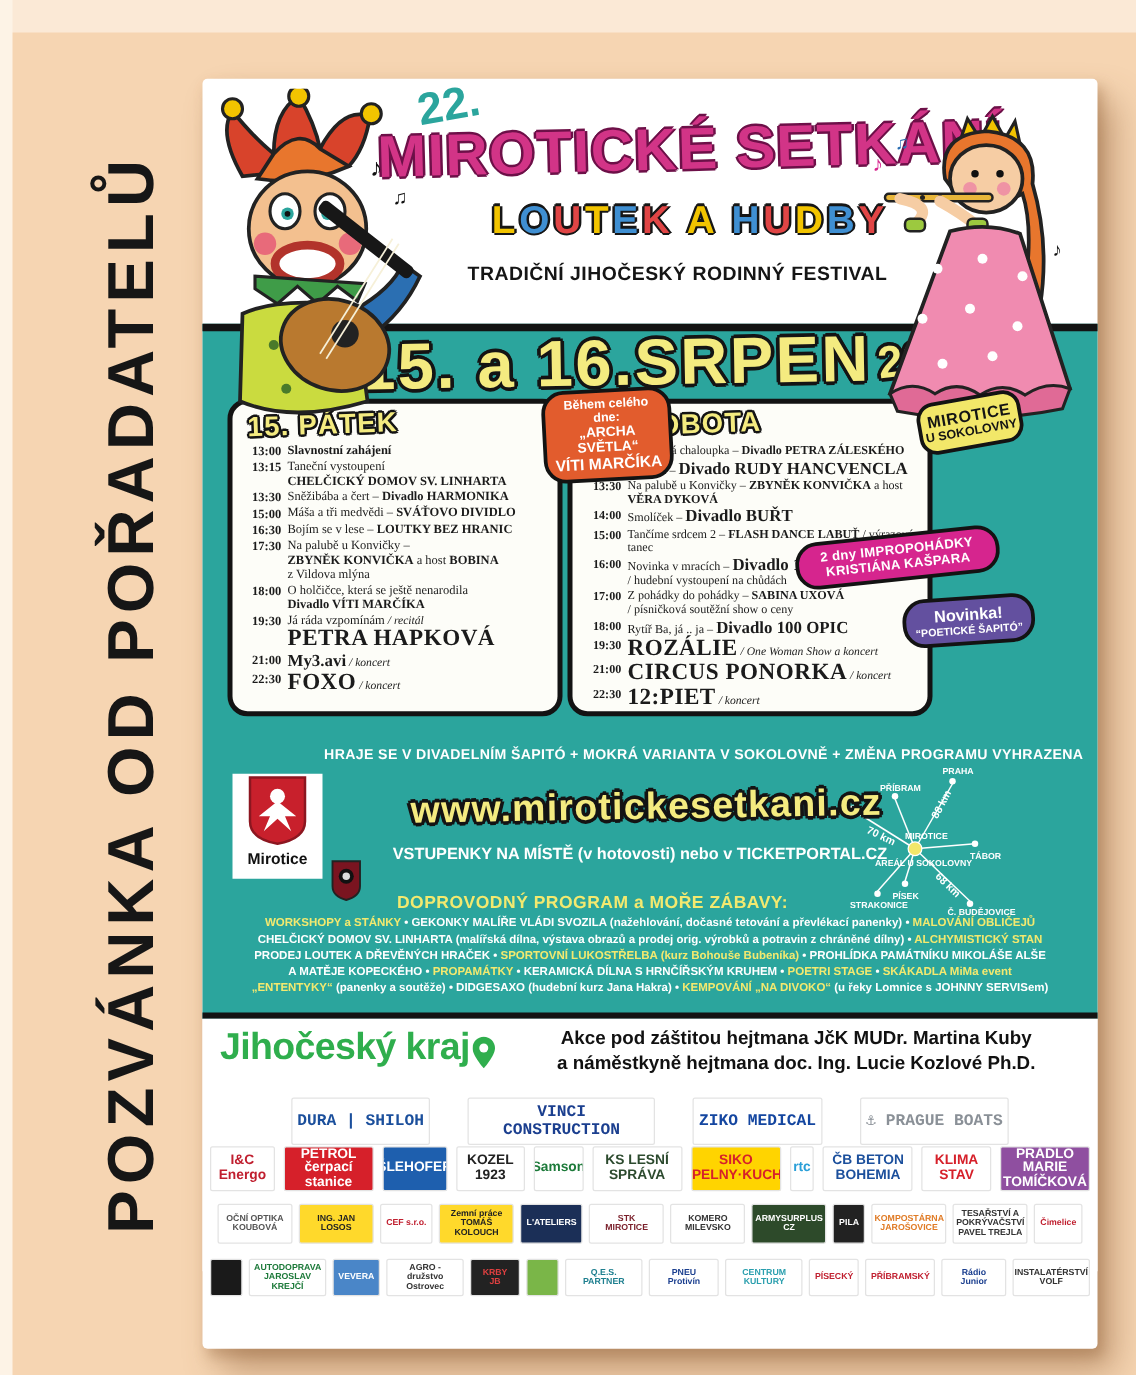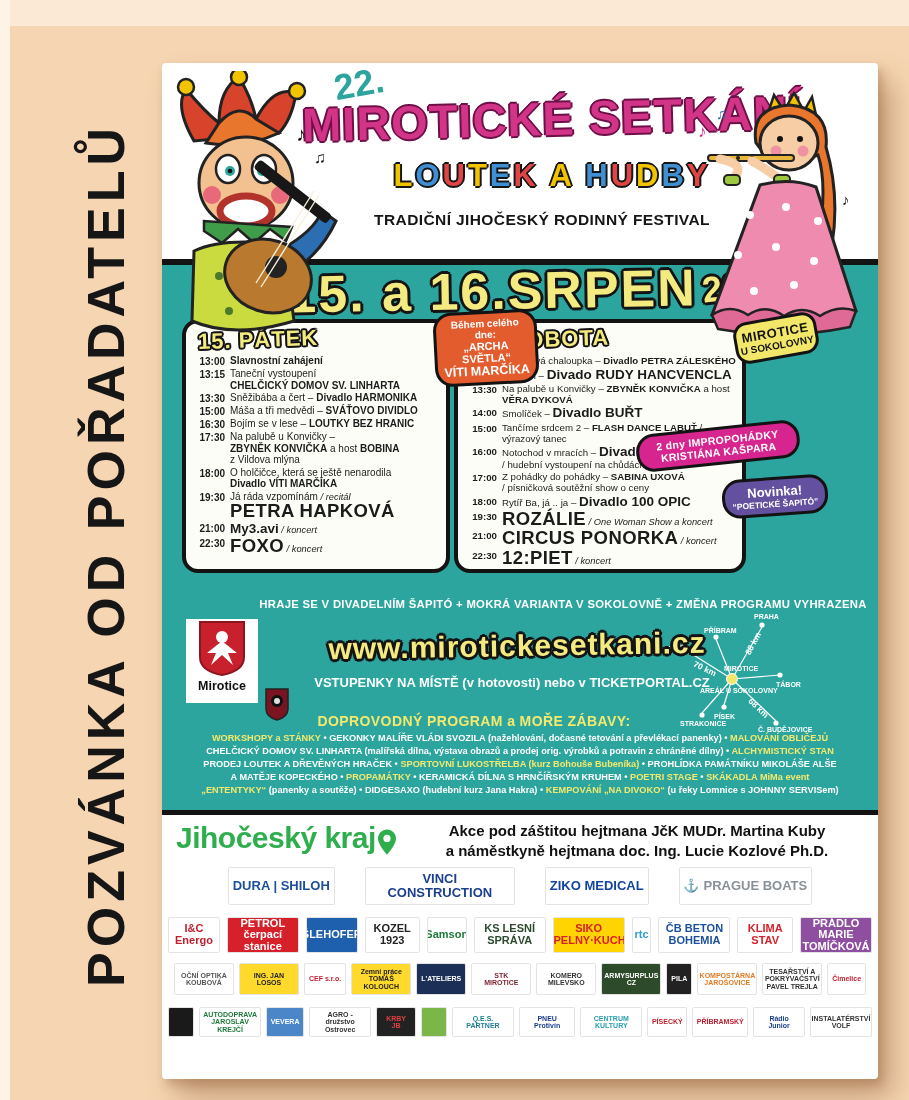--- a/index.html
+++ b/index.html
@@ -44,21 +44,21 @@
 
   
   .panel{position:absolute;background:#fdfdf8;border:4px solid #131313;border-radius:16px;
      box-sizing:border-box;z-index:3;}
   .panel.friday{left:20px;top:256px;width:268px;height:254px;}
   .panel.saturday{left:292px;top:256px;width:292px;height:254px;}
   .panel-head{position:absolute;top:4px;left:12px;font-size:22px;font-weight:bold;
      transform:rotate(-2deg);letter-spacing:1px;
      color:#f4eb80;text-shadow:2px 0 #141414,-2px 0 #141414,0 2px #141414,0 -2px #141414,
      1.5px 1.5px #141414,-1.5px -1.5px #141414,1.5px -1.5px #141414,-1.5px 1.5px #141414;}
-  .plist{position:absolute;left:6px;right:4px;top:32px;bottom:4px;}
+  .plist{position:absolute;left:6px;right:4px;top:32px;bottom:4px;font-family:Liberation Serif, serif;}
   .srow{display:flex;gap:5px;margin-bottom:1px;}
   .stime{width:33px;min-width:33px;text-align:right;font-weight:bold;font-size:10px;color:#1b1b1b;padding-top:1px;}
   .slines{flex:1;}
   .sline{font-size:10px;color:#1b1b1b;line-height:1.15;}
   .saturday .stime,.saturday .sline{font-size:9.7px;}
   .s-n{font-weight:normal;}
   .s-b{font-weight:bold;}
   .s-B{font-weight:bold;font-size:13.5px;line-height:1.05;}
   .s-X{font-weight:bold;font-size:18.5px;letter-spacing:.4px;line-height:1.0;}
   .s-i{font-style:italic;font-size:9.3px;}
@@ -114,21 +114,21 @@
   .footer{position:absolute;left:0;top:752px;width:716px;height:202px;background:#fff;}
   .jk{position:absolute;left:14px;top:6px;display:flex;align-items:flex-start;gap:2px;}
   .jk-label{font-size:30px;font-weight:bold;color:#2fae4d;letter-spacing:-.5px;}
   .patron{position:absolute;left:240px;top:6px;width:470px;text-align:center;font-weight:bold;
      font-size:15px;color:#111;line-height:1.3;}
   .lrow{position:absolute;left:6px;width:704px;display:flex;justify-content:center;
      align-items:center;flex-wrap:nowrap;}
   .lrow .logo{display:inline-flex;align-items:center;justify-content:center;text-align:center;
      border:1px solid #e3e3e3;border-radius:2px;font-weight:bold;line-height:1.05;
      padding:2px 4px;box-sizing:border-box;overflow:hidden;}
-  .row1{top:52px;gap:30px;}
+  .row1{top:63px;gap:30px;font-family:Liberation Mono, monospace;}
   .row1 .logo{height:38px;font-size:13px;max-width:150px;}
   .row2{top:102px;gap:7px;}
   .row2 .logo{height:36px;font-size:11px;max-width:72px;}
   .row3{top:148px;gap:5px;}
   .row3 .logo{height:32px;font-size:7px;max-width:60px;}
   .row4{top:192px;gap:5px;}
   .row4 .logo{height:30px;font-size:7px;max-width:62px;}
 </style>
 </head>
 <body>
@@ -313,21 +313,21 @@
         </div>
         <div class="srow">
           <span class="stime">15:00</span>
           <div class="slines">
             <div class="sline"><span class="s-n">Tančíme srdcem 2 – </span><span class="s-b">FLASH DANCE LABUŤ</span><span class="s-n"> / výrazový tanec</span></div>
           </div>
         </div>
         <div class="srow">
           <span class="stime">16:00</span>
           <div class="slines">
-            <div class="sline"><span class="s-n">Notochod v mracích – </span><span class="s-B">Divadlo 100 OPIC</span></div>
+            <div class="sline"><span class="s-n">Novinka v mracích – </span><span class="s-B">Divadlo 100 OPIC</span></div>
             <div class="sline"><span class="s-n">/ hudební vystoupení na chůdách</span></div>
           </div>
         </div>
         <div class="srow">
           <span class="stime">17:00</span>
           <div class="slines">
             <div class="sline"><span class="s-n">Z pohádky do pohádky – </span><span class="s-b">SABINA UXOVÁ</span></div>
             <div class="sline"><span class="s-n">/ písničková soutěžní show o ceny</span></div>
           </div>
         </div>

